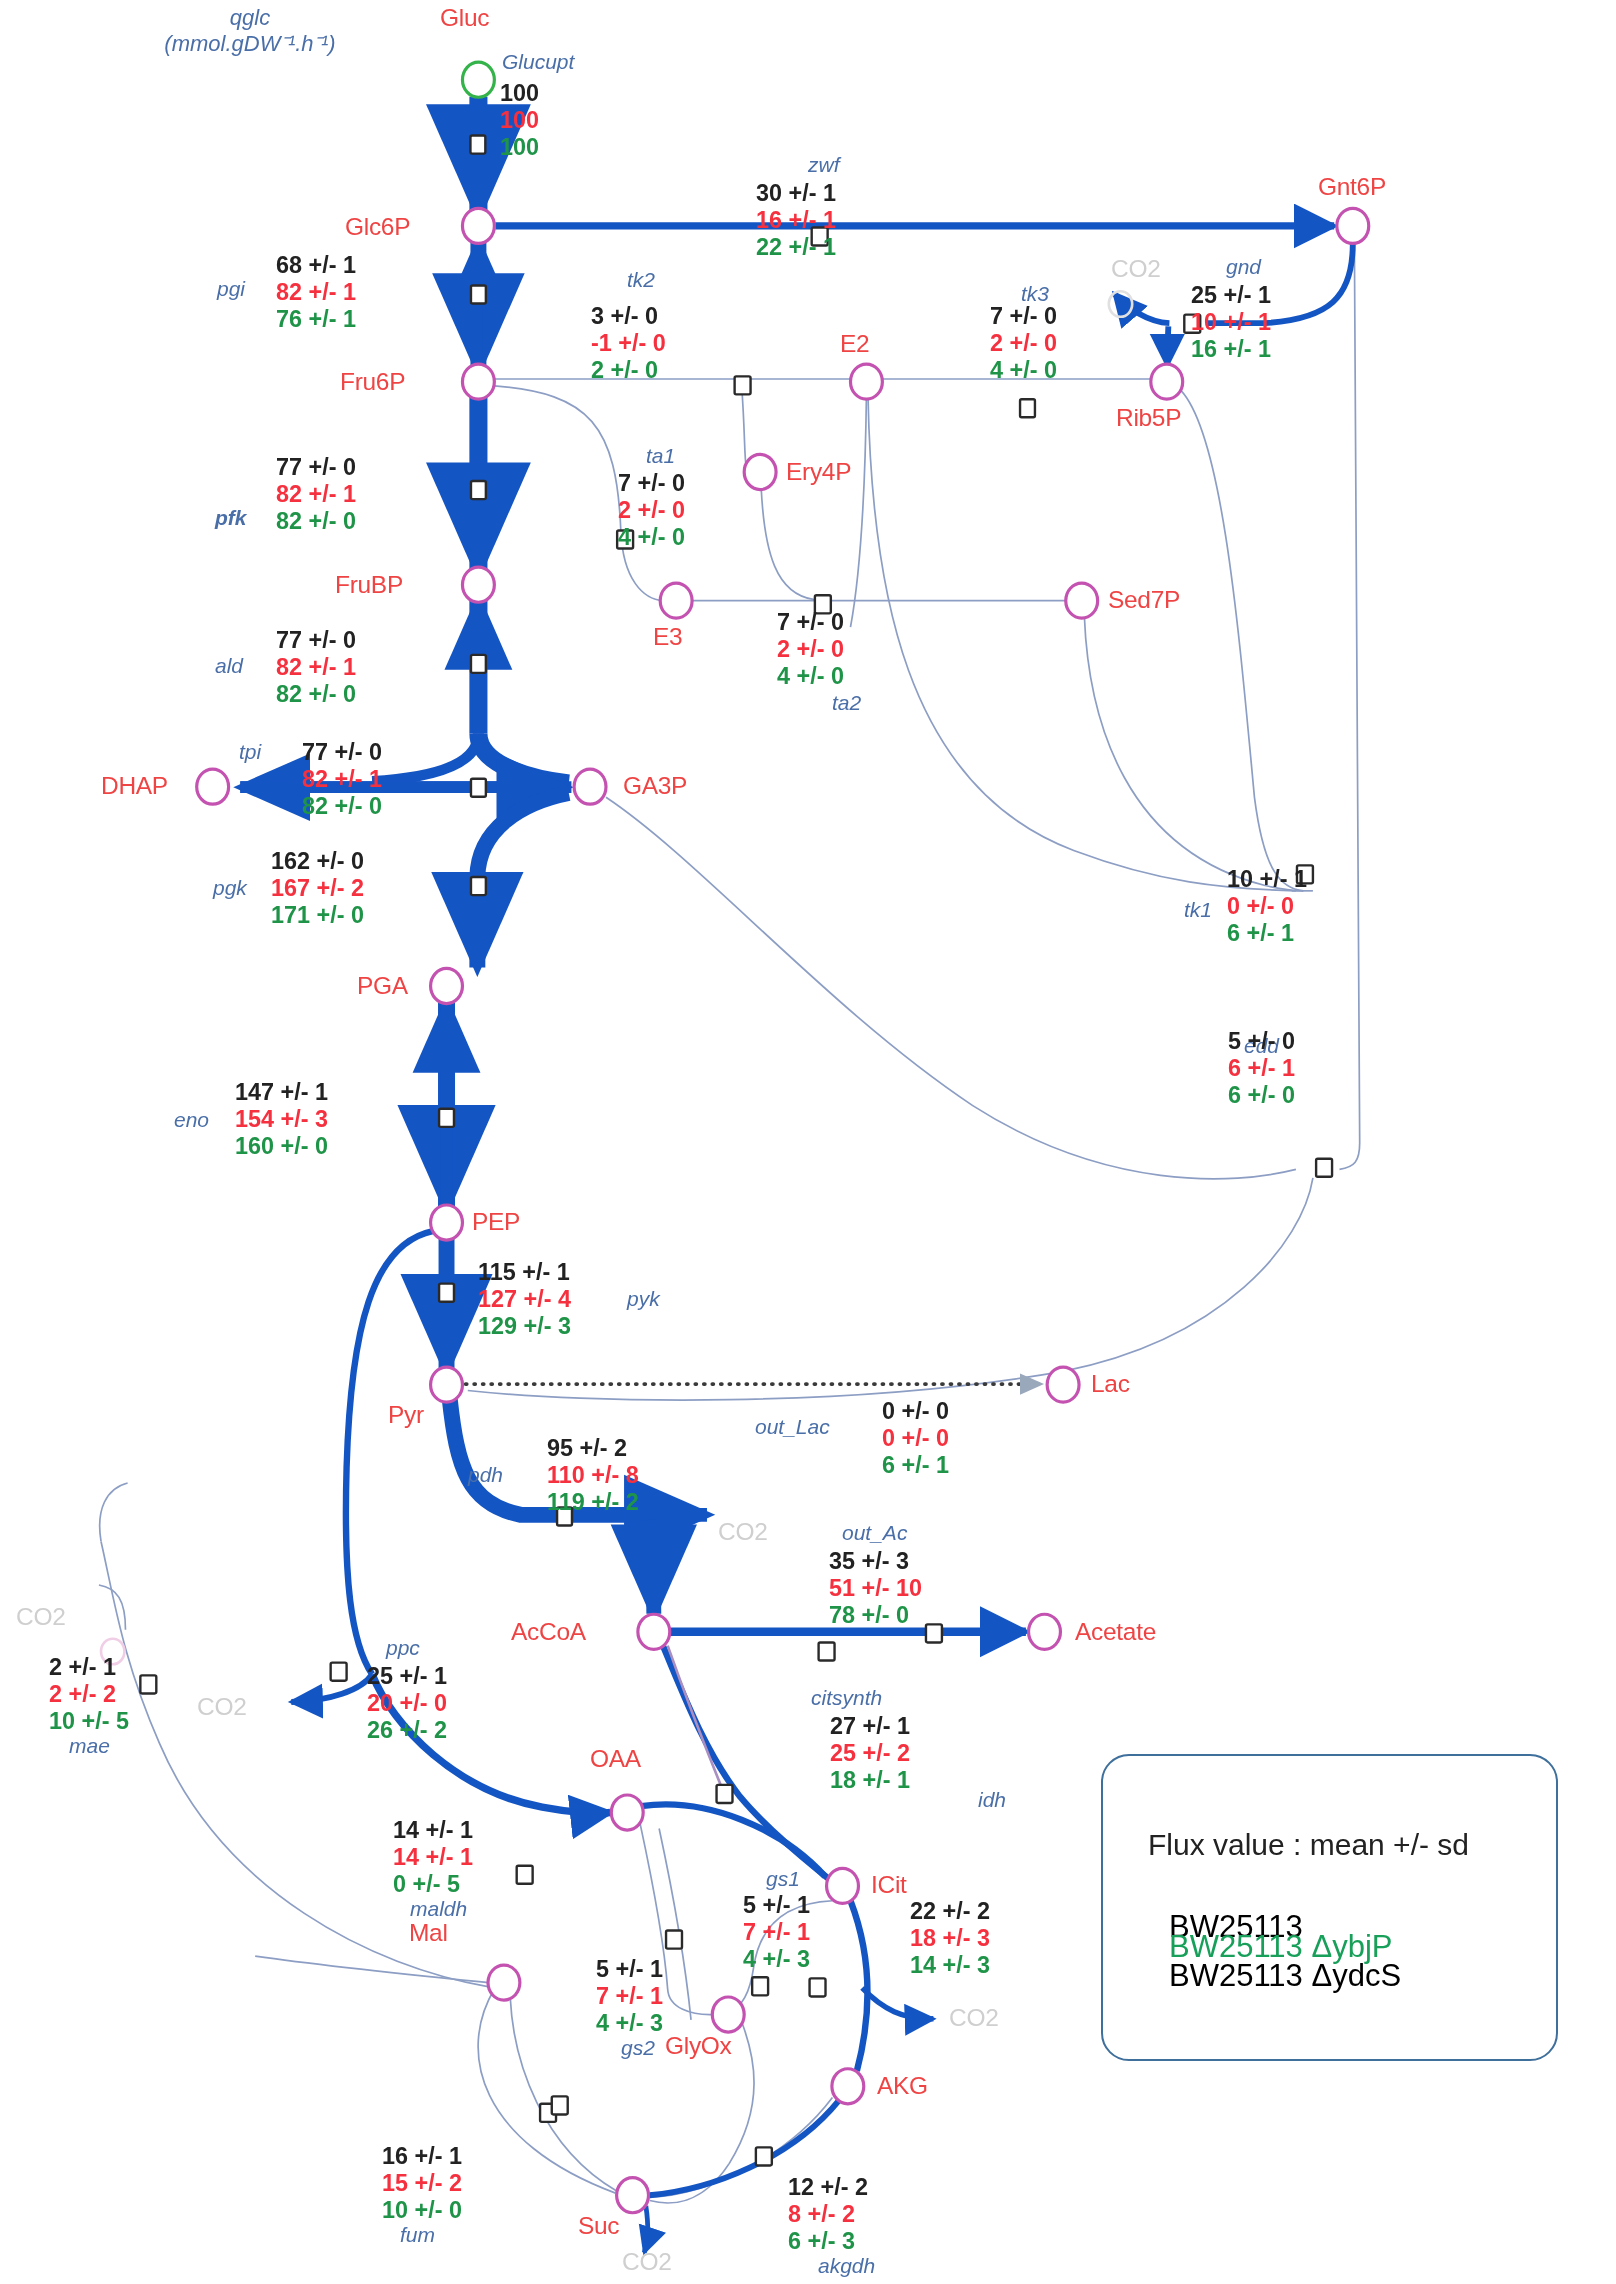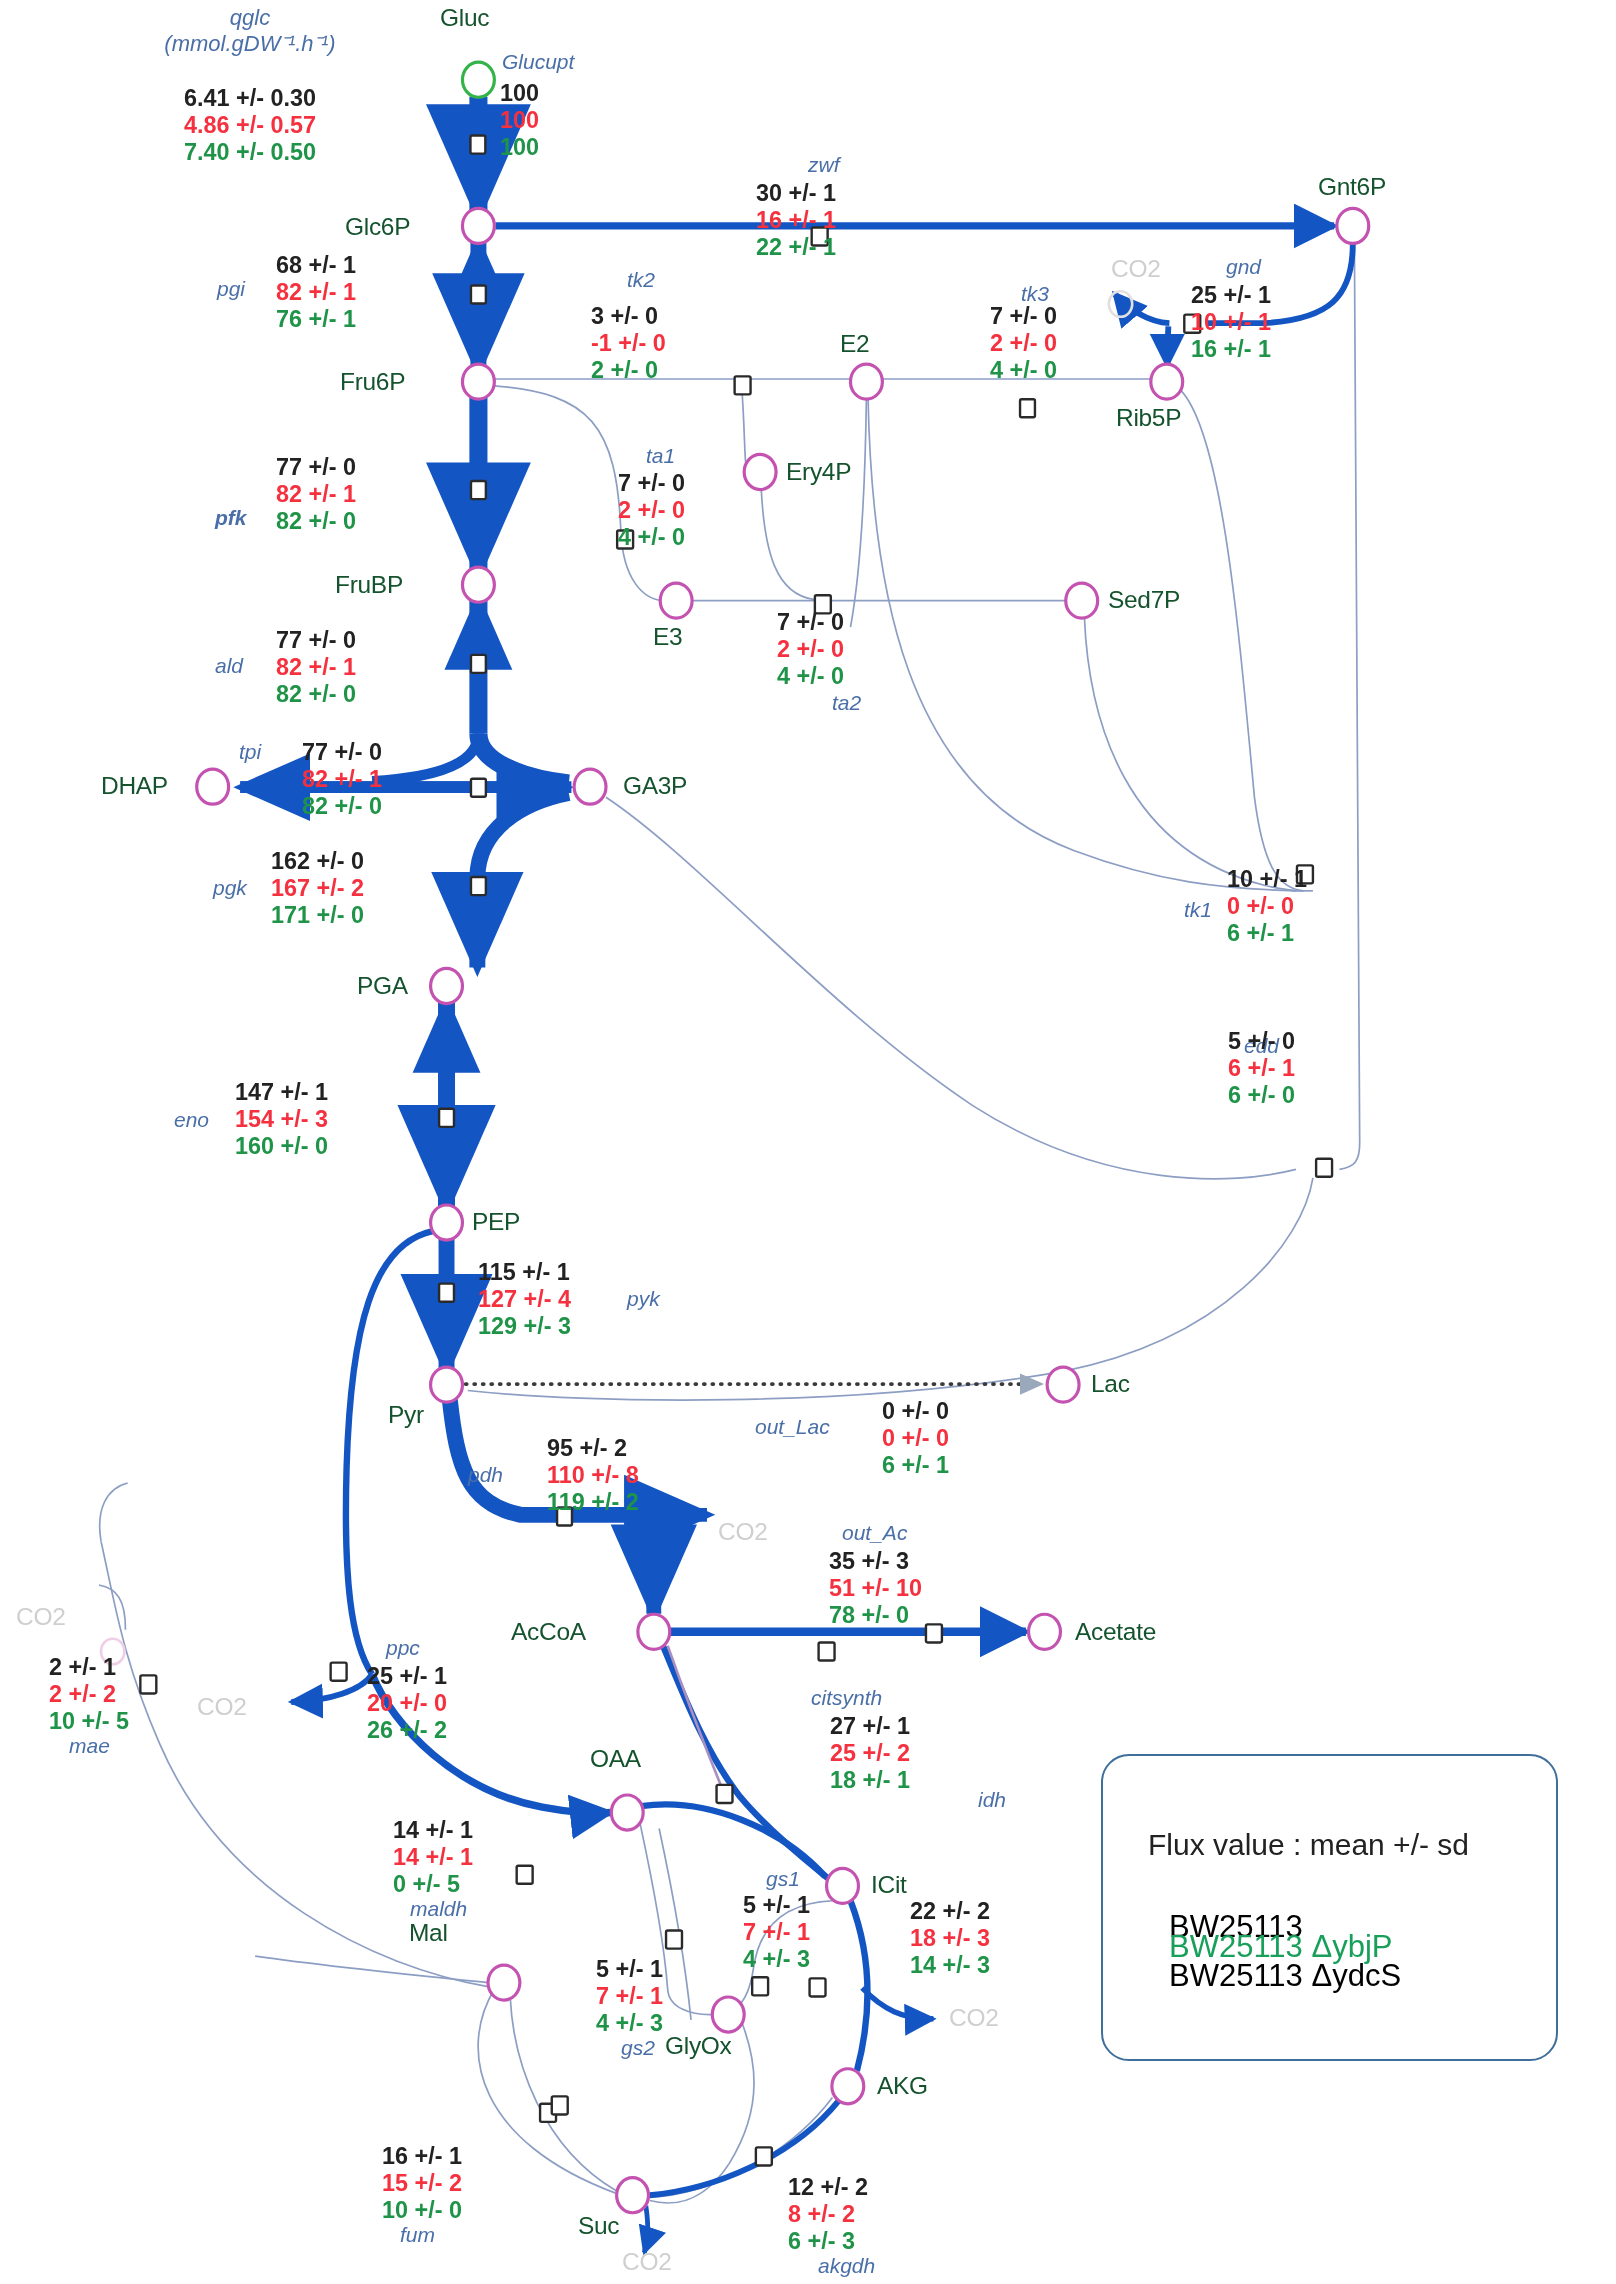--- a/index.html
+++ b/index.html
@@ -1,20 +1,20 @@
 <!DOCTYPE html>
 <html style="font-size:8.5px"><head>
 <meta charset="utf-8">
 <style>
   html,body{margin:0;padding:0;background:#fff;}
   body{font-family:"Liberation Sans",sans-serif;}
   #canvas{position:relative;width:1617px;height:2284px;background:#ffffff;overflow:hidden;}
   #net{position:absolute;left:0;top:0;width:1617px;height:2284px;}
 
-  .node-label{position:absolute;font-family:"Liberation Sans",sans-serif;font-size:24.5px;color:#14532d;font-weight:500;white-space:nowrap;letter-spacing:-0.3px;}
+  .node-label{position:absolute;font-family:"Liberation Sans",sans-serif;font-size:24.5px;color:#ef4444;font-weight:500;white-space:nowrap;letter-spacing:-0.3px;}
   .node-label.pale{color:#cfcfcf;}
 
   .enz{position:absolute;font-family:"Liberation Sans",sans-serif;font-style:italic;font-size:21px;color:#4a6fa8;white-space:nowrap;}
 
   .fluxbox{position:absolute;font-family:"Liberation Sans",sans-serif;font-size:23.4px;font-weight:bold;line-height:1.16;white-space:nowrap;}
   .fluxbox .v1{color:#222222;}
   .fluxbox .v2{color:#f5313f;}
   .fluxbox .v3{color:#1f9448;}
   .fluxbox div{display:block;}
   .fluxbox.ctr{text-align:center;}
@@ -218,25 +218,20 @@
       <ellipse cx="1430" cy="888" rx="30" ry="33" fill="#ffffff" stroke="#c452b0" stroke-width="6"></ellipse>
       <ellipse cx="1272" cy="1130" rx="30" ry="33" fill="#ffffff" stroke="#c452b0" stroke-width="6"></ellipse>
       <ellipse cx="2035" cy="1130" rx="30" ry="33" fill="#ffffff" stroke="#c452b0" stroke-width="6"></ellipse>
       <ellipse cx="2108" cy="572" rx="22" ry="24" fill="none" stroke="#e0e0e0" stroke-width="5"></ellipse>
       <ellipse cx="212" cy="3107" rx="22" ry="24" fill="none" stroke="#f0cfe6" stroke-width="5"></ellipse>
     </svg>
 
   <div class="hdr" style="left:96px;top:5.3px;width:308px;">
     <div>qglc</div>
     <div>(mmol.gDW⁻¹.h⁻¹)</div>
-  </div>
-  <div class="fluxbox ctr" style="left:96px;top:85px;width:308px;">
-    <div class="v1">6.41 +/- 0.30</div>
-    <div class="v2">4.86 +/- 0.57</div>
-    <div class="v3">7.40 +/- 0.50</div>
   </div>
 
   <div id="layer-nodes">
       <div class="node-label" style="left: 440px; top: 4.3px;">Gluc</div>
       <div class="node-label" style="left: 345px; top: 213px;">Glc6P</div>
       <div class="node-label" style="left: 340px; top: 368px;">Fru6P</div>
       <div class="node-label" style="left: 335px; top: 571px;">FruBP</div>
       <div class="node-label" style="left: 101px; top: 772px;">DHAP</div>
       <div class="node-label" style="left: 623px; top: 772px;">GA3P</div>
       <div class="node-label" style="left: 357px; top: 972px;">PGA</div>

